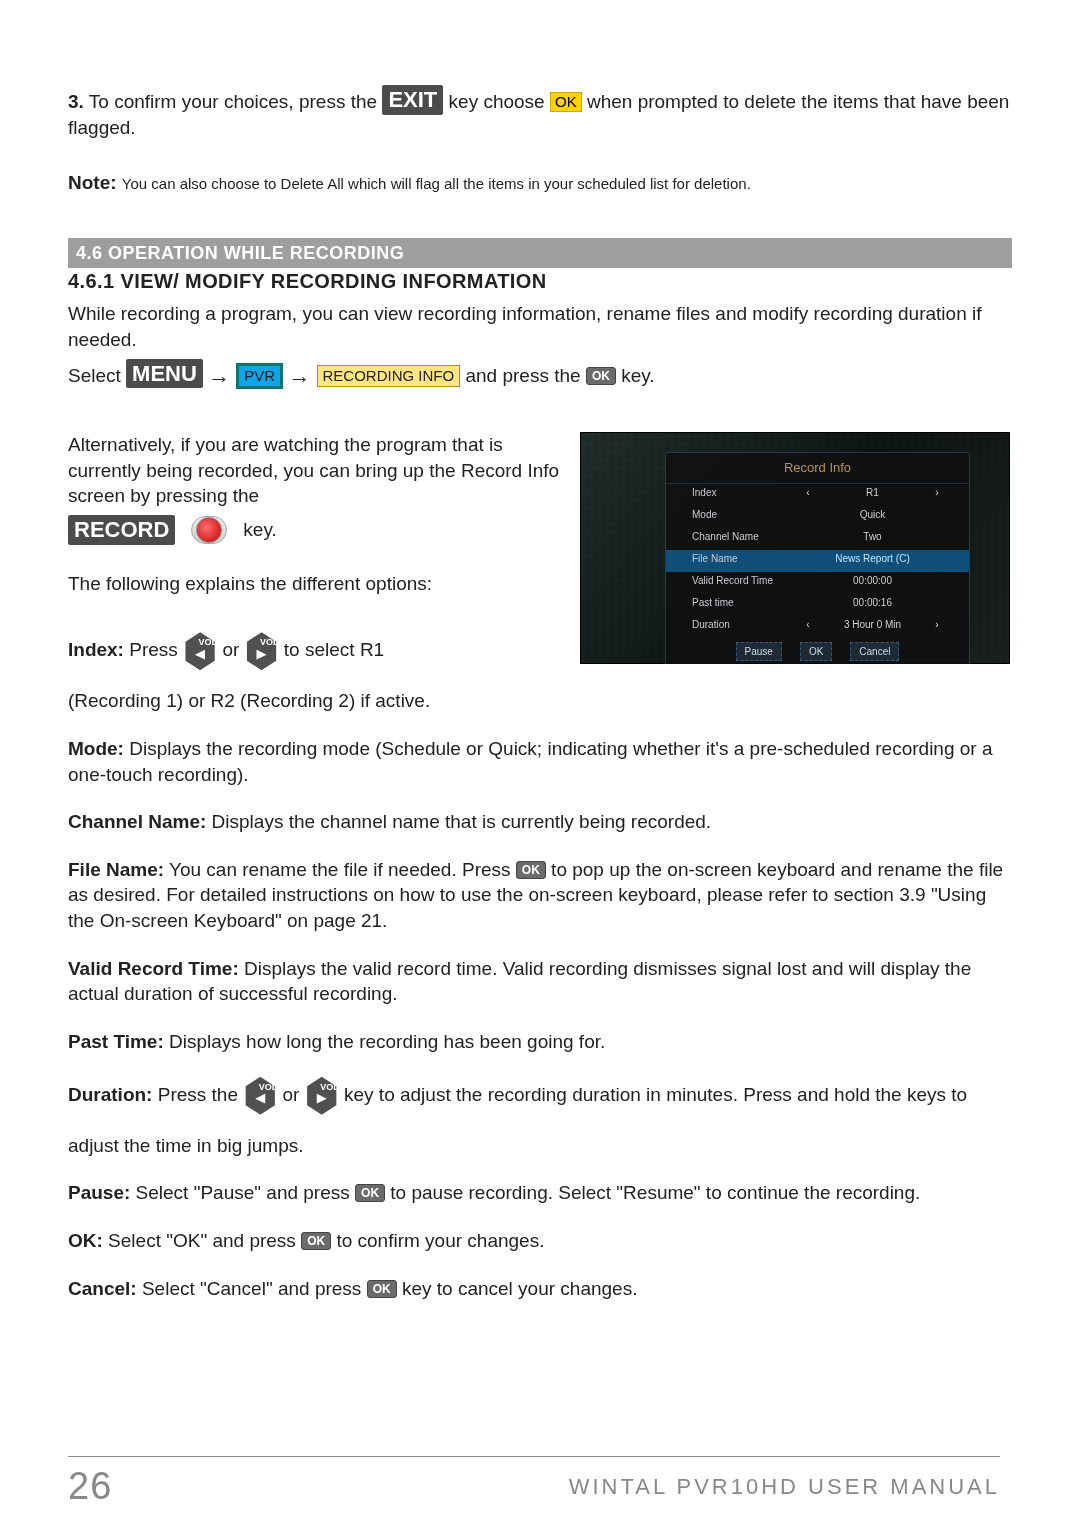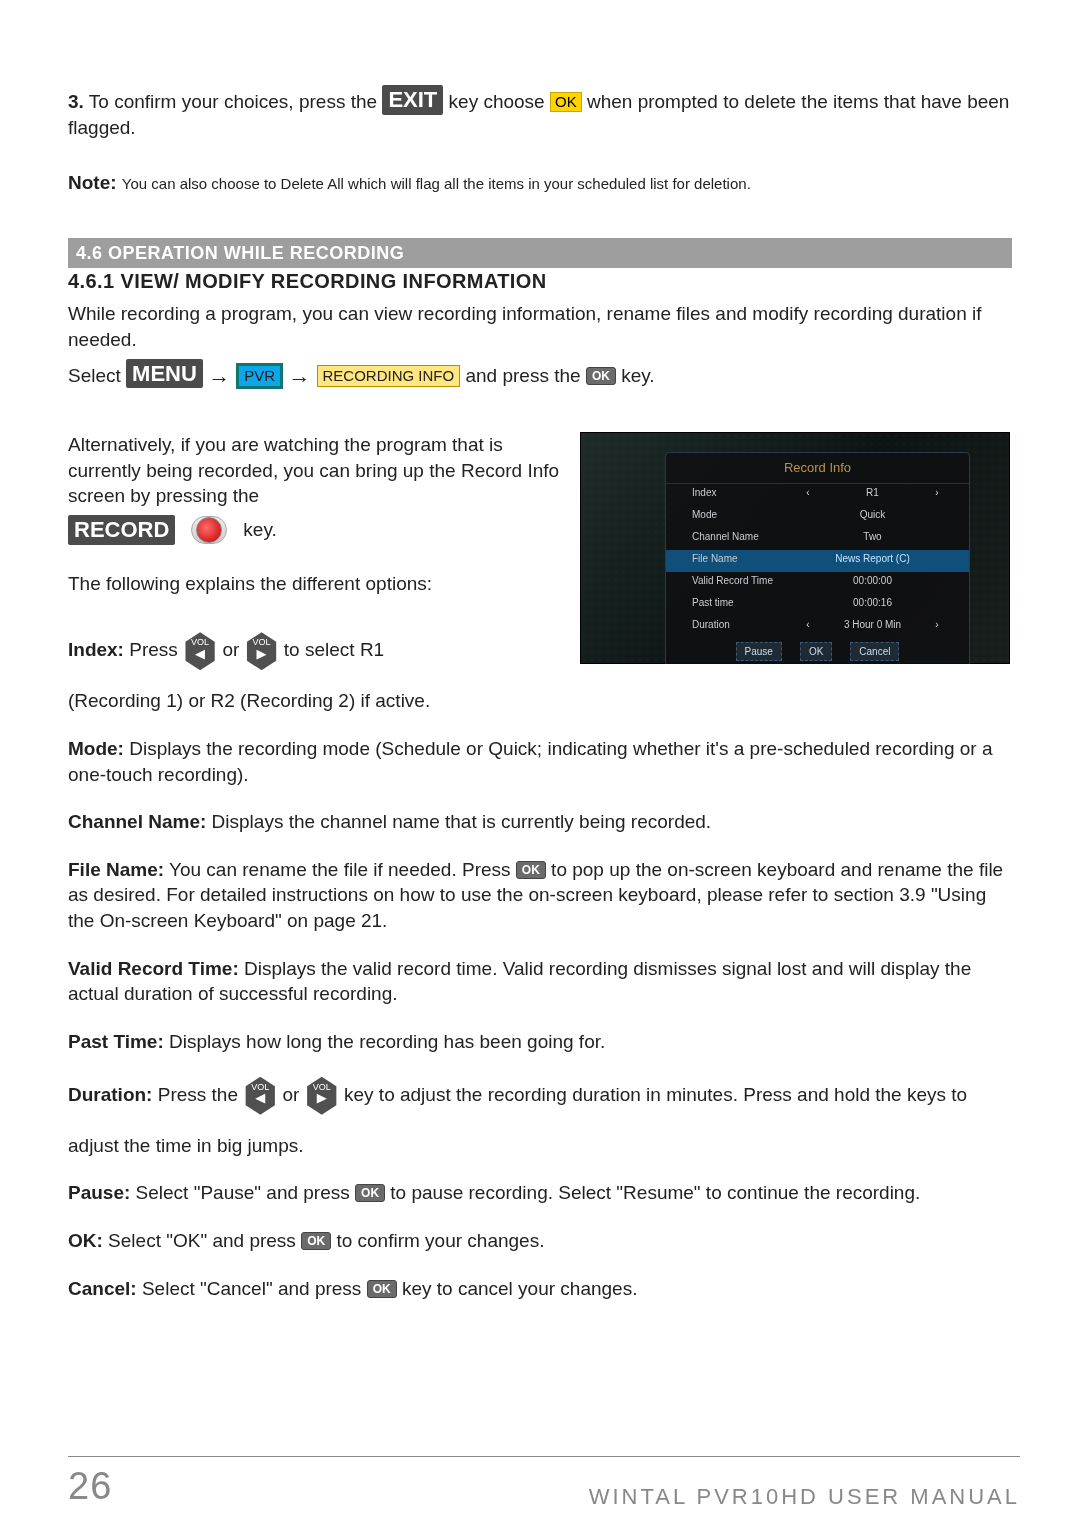--- a/index.html
+++ b/index.html
@@ -108,21 +108,21 @@
     position: relative;
     vertical-align: middle;
   }
   .vol-hex {
     position: absolute; inset: 0;
     background: #505050;
     clip-path: polygon(50% 0%, 93% 25%, 93% 75%, 50% 100%, 7% 75%, 7% 25%);
   }
   .vol-label {
     position: absolute; top: 4px; left: 0; right: 0;
-    text-align: center; color: #fff; font-size: 9px; font-weight: 400;
+    text-align: right; color: #fff; font-size: 9px; font-weight: 700;
   }
   .vol-arrow {
     position: absolute; bottom: 8px; left: 0; right: 0;
     text-align: center; color: #fff; font-size: 13px;
   }
   .para { margin-top: 22px; }
   .bold { font-weight: 700; }
 
   
   .shot {
@@ -169,22 +169,22 @@
   .panel-row.hl .v { color: #c2e6ff; }
   .panel-footer { display: flex; justify-content: center; gap: 18px; padding-top: 4px; }
   .panel-footer .btn {
     background: #1e2a34; border: 1px dashed #3b5a77; color: #cde; font-size: 10px;
     padding: 2px 8px; border-radius: 0;
   }
   .panel-hint { text-align:center; font-size: 8px; color: #8a929a; padding: 2px 0 2px; }
 
   .footer {
     position: absolute;
-    left: 68px; right: 60px; bottom: 20px;
-    display: flex; justify-content: space-between; align-items: flex-end;
+    left: 68px; right: 80px; bottom: 20px;
+    display: flex; justify-content: space-between; align-items: center;
     border-top: 1px solid #888;
     padding-top: 4px;
   }
   .footer .page-num { font-size: 38px; color: #888; letter-spacing: 1px; font-weight: 300; }
   .footer .manual-title { font-size: 22px; color: #888; letter-spacing: 3px; font-weight: 300; }
 </style>
 </head>
 <body>
 
 <div class="page">

